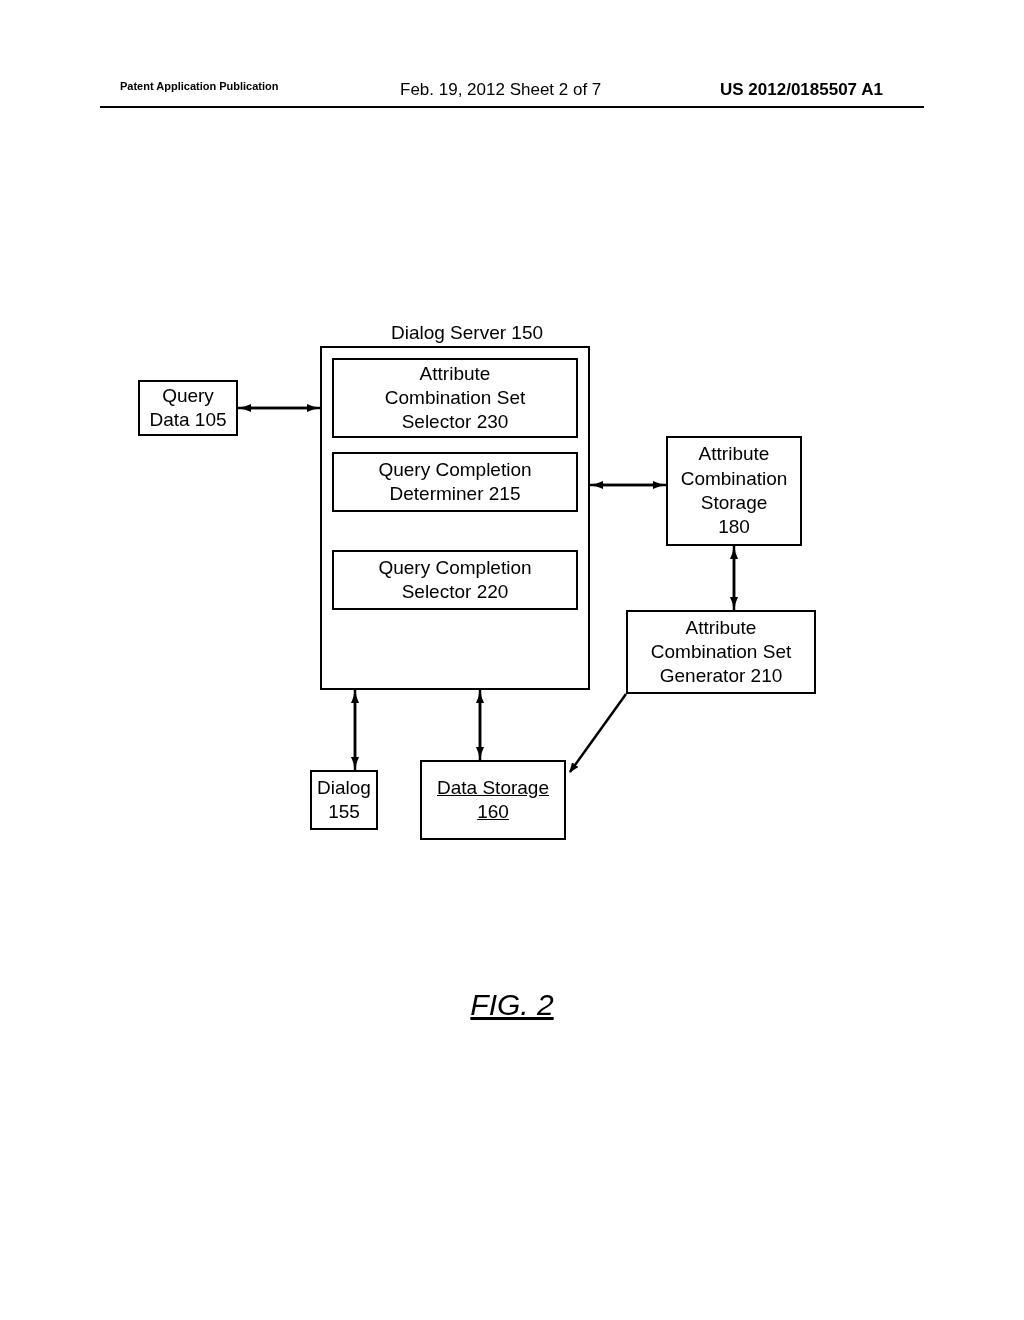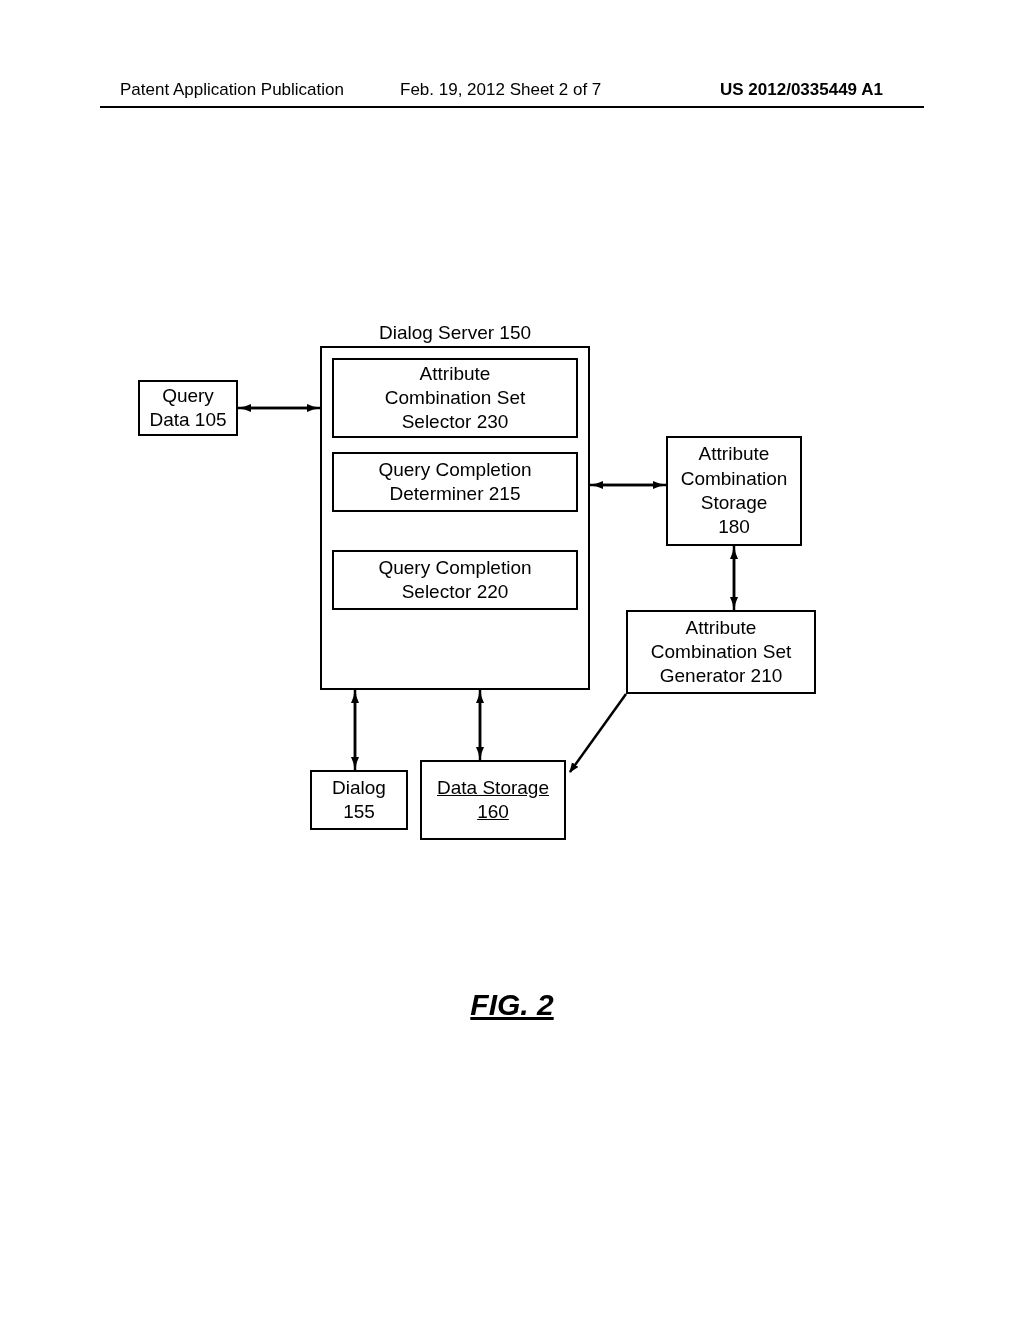--- a/index.html
+++ b/index.html
@@ -19,22 +19,22 @@
   .header {
     position: absolute;
     top: 80px;
     left: 0;
     width: 1024px;
     height: 30px;
   }
   .header .hleft {
     position: absolute;
     left: 120px;
-    font-weight: normal;
-    font-size: 17px;
+    font-weight: bold;
+    font-size: 11px;
   }
   .header .hcenter {
     position: absolute;
     left: 400px;
     font-size: 17px;
   }
   .header .hright {
     position: absolute;
     left: 720px;
     font-weight: bold;
@@ -64,21 +64,21 @@
   }
 
   
   .fig-caption {
     position: absolute;
     left: 0;
     width: 1024px;
     top: 988px;
     text-align: center;
     font-size: 30px;
-    font-weight: bold;
+    font-weight: normal;
     font-style: italic;
     text-decoration: underline;
   }
 
   svg.connector {
     position: absolute;
     overflow: visible;
   }
 
   .server-title {
@@ -88,25 +88,25 @@
   }
 </style>
 </head>
 <body>
 
 <div class="page">
 
   <div class="header">
     <span class="hleft">Patent Application Publication</span>
     <span class="hcenter">Feb. 19, 2012  Sheet 2 of 7</span>
-    <span class="hright">US 2012/0335449 A1</span>
+    <span class="hright">US 2012/0185507 A1</span>
   </div>
   <div class="header-rule"></div>
 
-  <div class="server-title" style="left:320px; top:322px; width:270px;">Dialog Server 150</div>
+  <div class="server-title" style="left:332px; top:322px; width:270px;">Dialog Server 150</div>
 
   <div class="box" style="left:320px; top:346px; width:270px; height:344px; padding:0; display:block;"></div>
 
   <div class="box" style="left:332px; top:358px; width:246px; height:80px;">
     <span style="white-space:pre-line;">Attribute
 Combination Set
 Selector 230</span>
   </div>
 
   <div class="box" style="left:332px; top:452px; width:246px; height:60px;">
@@ -130,21 +130,21 @@
 Storage
 180</span>
   </div>
 
   <div class="box" style="left:626px; top:610px; width:190px; height:84px;">
     <span style="white-space:pre-line;">Attribute
 Combination Set
 Generator 210</span>
   </div>
 
-  <div class="box" style="left:310px; top:770px; width:98px; height:60px;">
+  <div class="box" style="left:310px; top:770px; width:68px; height:60px;">
     <span style="white-space:pre-line;">Dialog
 155</span>
   </div>
 
   <div class="box" style="left:420px; top:760px; width:146px; height:80px;text-decoration:underline;">
     <span style="white-space:pre-line;">Data Storage
 160</span>
   </div>
 
   <svg class="connector" style="left:0; top:0;" width="1024" height="1320">

